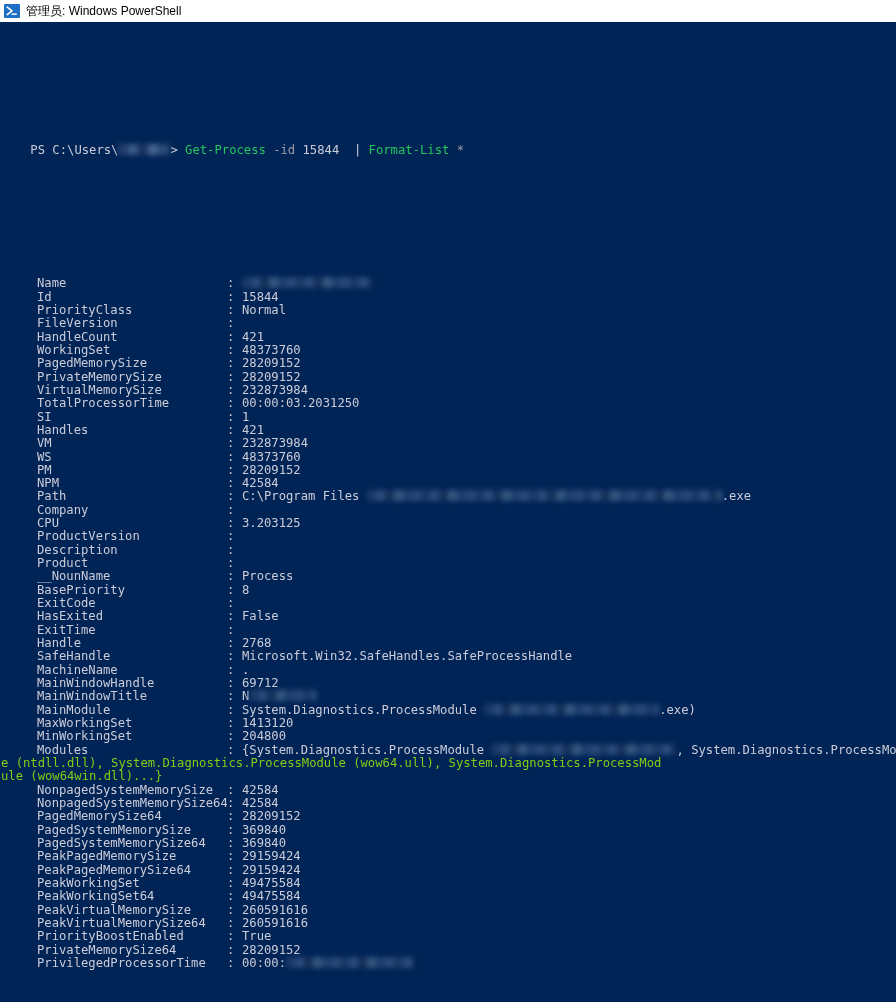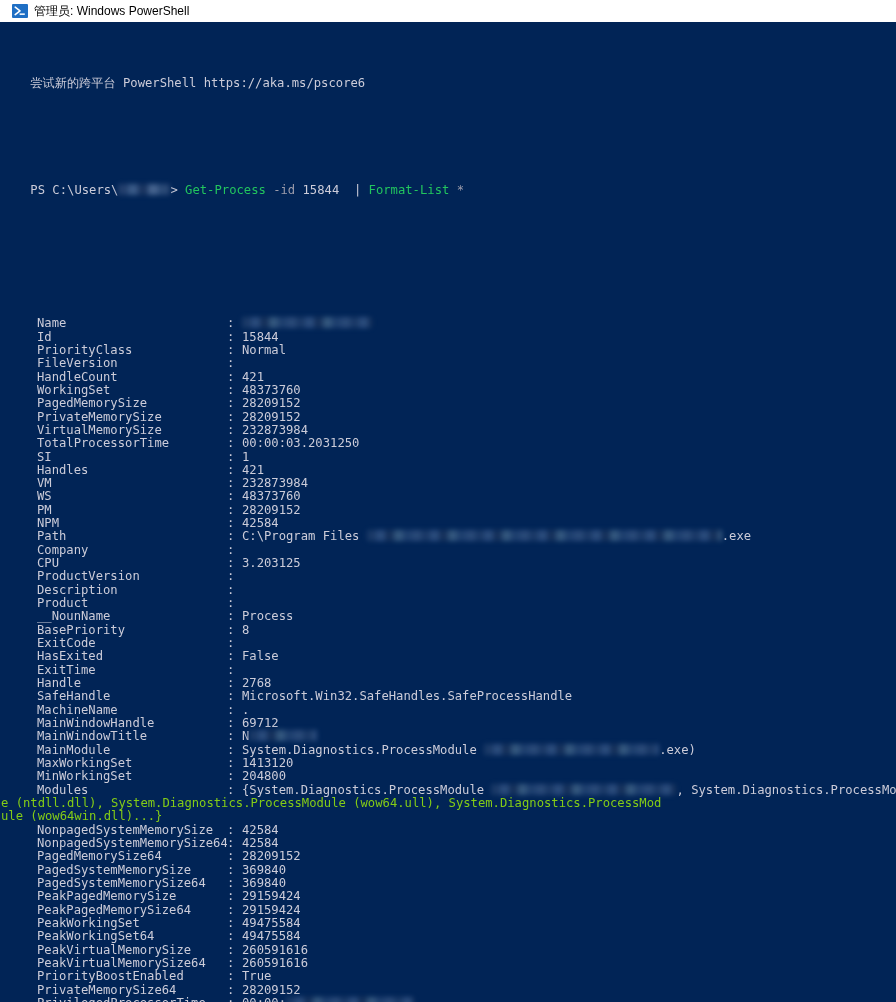--- a/index.html
+++ b/index.html
@@ -13,21 +13,21 @@
     overflow: hidden;
     font-family: "DejaVu Sans Mono", monospace;
   }
 
   
   #titlebar {
     height: 22px;
     background: #ffffff;
     display: flex;
     align-items: center;
-    padding-left: 12px;
+    padding-left: 4px;
     box-sizing: border-box;
   }
   #titlebar .ps-icon {
     width: 16px;
     height: 16px;
     flex: 0 0 16px;
     margin-right: 6px;
     display: block;
   }
   #titlebar .title-text {
@@ -135,23 +135,20 @@
   <svg class="ps-icon" viewBox="0 0 16 16">
     <rect x="0" y="1" width="16" height="14" rx="1" fill="#1f6fc4"></rect>
     <path d="M3.2 4.2 L8.0 7.9 L3.2 11.6" stroke="#ffffff" stroke-width="1.6" fill="none" stroke-linecap="round" stroke-linejoin="round"></path>
     <rect x="7.6" y="10.4" width="5.2" height="1.5" fill="#ffffff"></rect>
   </svg>
   <span class="title-text">管理员: Windows PowerShell</span>
 </div>
 
 <div id="console">
 
-  <div class="line">
-    <span class="c-white">尝试新的跨平台 PowerShell https://aka.ms/pscore6</span>
-  </div>
 
   <div class="blank"></div>
 
   <div class="line">
     <span class="c-white">PS C:\Users\</span><span class="blur blurinline b-light" style="width:52px;height:11px;"></span><span class="c-white">&gt;</span><span class="c-white"> </span><span class="c-yellow">Get-Process</span><span class="c-white"> </span><span class="c-gray">-id</span><span class="c-white"> </span><span class="c-white">15844</span><span class="c-white">  </span><span class="c-white">|</span><span class="c-white"> </span><span class="c-yellow">Format-List</span><span class="c-white"> </span><span class="c-gray">*</span>
   </div>
 
   <div class="blank"></div>
   <div class="blank"></div>
 

